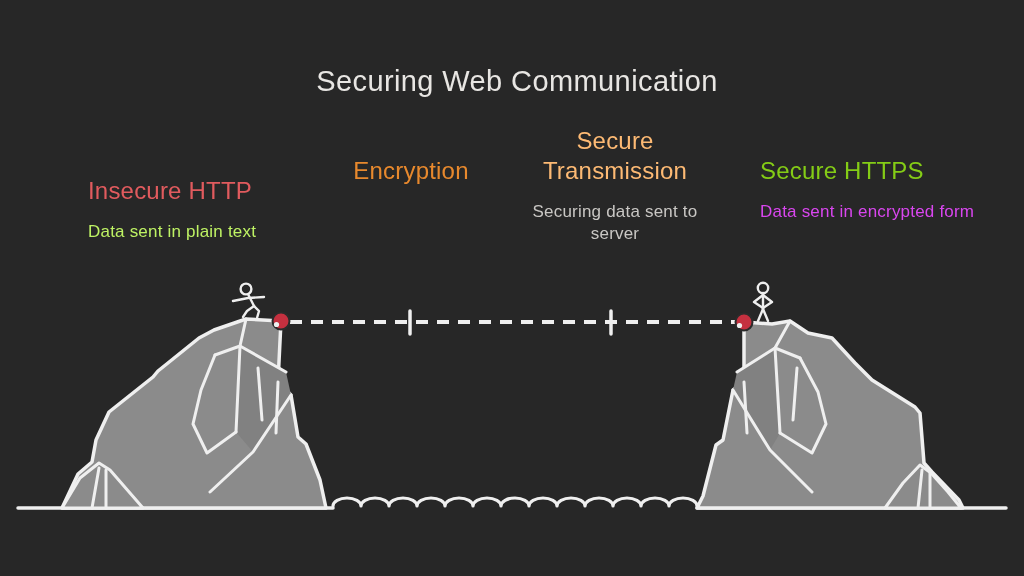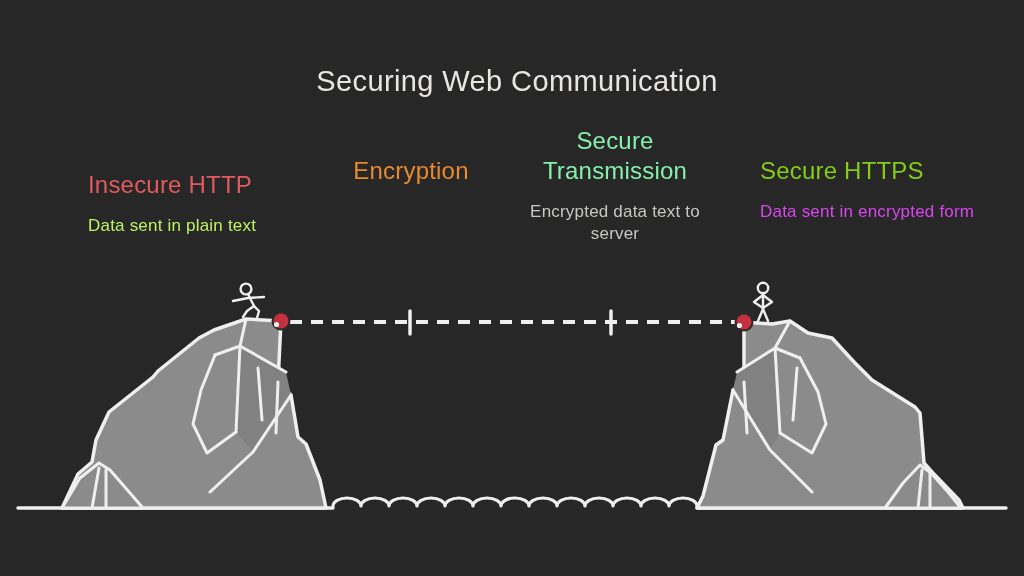--- a/index.html
+++ b/index.html
@@ -11,21 +11,21 @@
     -webkit-font-smoothing:antialiased;
   }
   .page-title{
     position:absolute;top:60px;left:0;width:100%;
     text-align:center;font-size:29px;font-weight:500;
     letter-spacing:0.4px;margin:5px;
   }
   .step{position:absolute;}
   .step-label{font-size:24px;font-weight:500;line-height:30px;letter-spacing:0.2px;}
   .step-desc{font-size:17px;line-height:22px;margin-top:15px;letter-spacing:0.2px;}
-  .step-1{left:88px;top:170px;width:222px;text-align:left;}
+  .step-1{left:88px;top:176px;width:222px;text-align:left;}
   .step-2{left:316px;top:156px;width:190px;text-align:center;}
   .step-3{left:515px;top:126px;width:200px;text-align:center;}
   .step-4{left:760px;top:156px;width:218px;text-align:left;}
   .scene-svg{position:absolute;left:0;top:0;width:1024px;height:576px;}
 </style>
 </head>
 <body>
 
 <div class="canvas" style="background-color: rgb(39, 39, 39);">
 
@@ -34,22 +34,22 @@
   <div class="step step-1">
     <div class="step-label" style="color: rgb(225, 91, 94);">Insecure HTTP</div>
     <div class="step-desc" style="color: #bef264;">Data sent in plain text</div>
   </div>
 
   <div class="step step-2">
     <div class="step-label" style="color: rgb(232, 137, 45);">Encryption</div>
   </div>
 
   <div class="step step-3">
-    <div class="step-label" style="color: #86efac;">Secure Transmission</div>
-    <div class="step-desc" style="color: rgb(201, 199, 196);">Encrypted data text to server</div>
+    <div class="step-label" style="color: #fdba74;">Secure Transmission</div>
+    <div class="step-desc" style="color: rgb(201, 199, 196);">Securing data sent to server</div>
   </div>
 
   <div class="step step-4">
     <div class="step-label" style="color: #84cc16;">Secure HTTPS</div>
     <div class="step-desc" style="color: #d946ef;">Data sent in encrypted form</div>
   </div>
 
   <svg class="scene-svg" viewBox="0 0 1024 576">
     <g fill="none" stroke-linejoin="round" stroke-linecap="round" stroke-width="3.5" stroke="#efefef">
 

